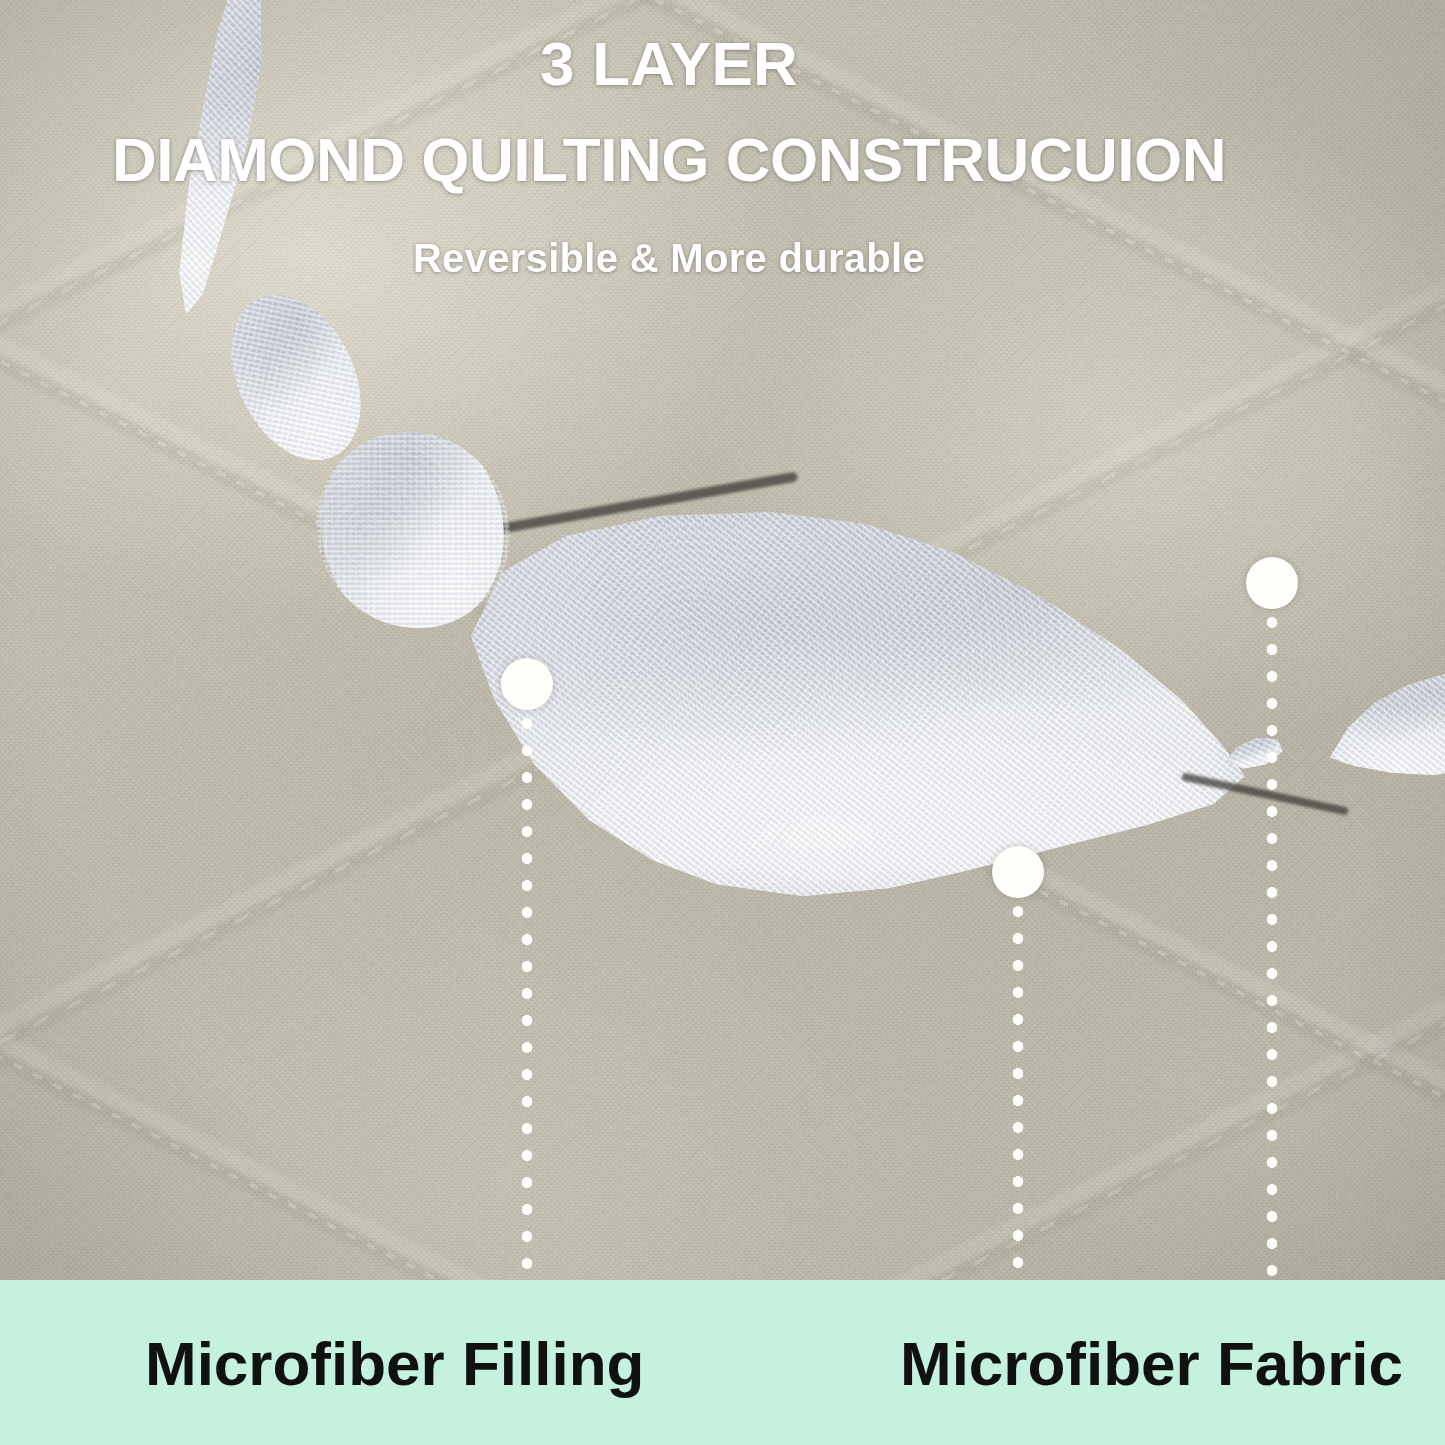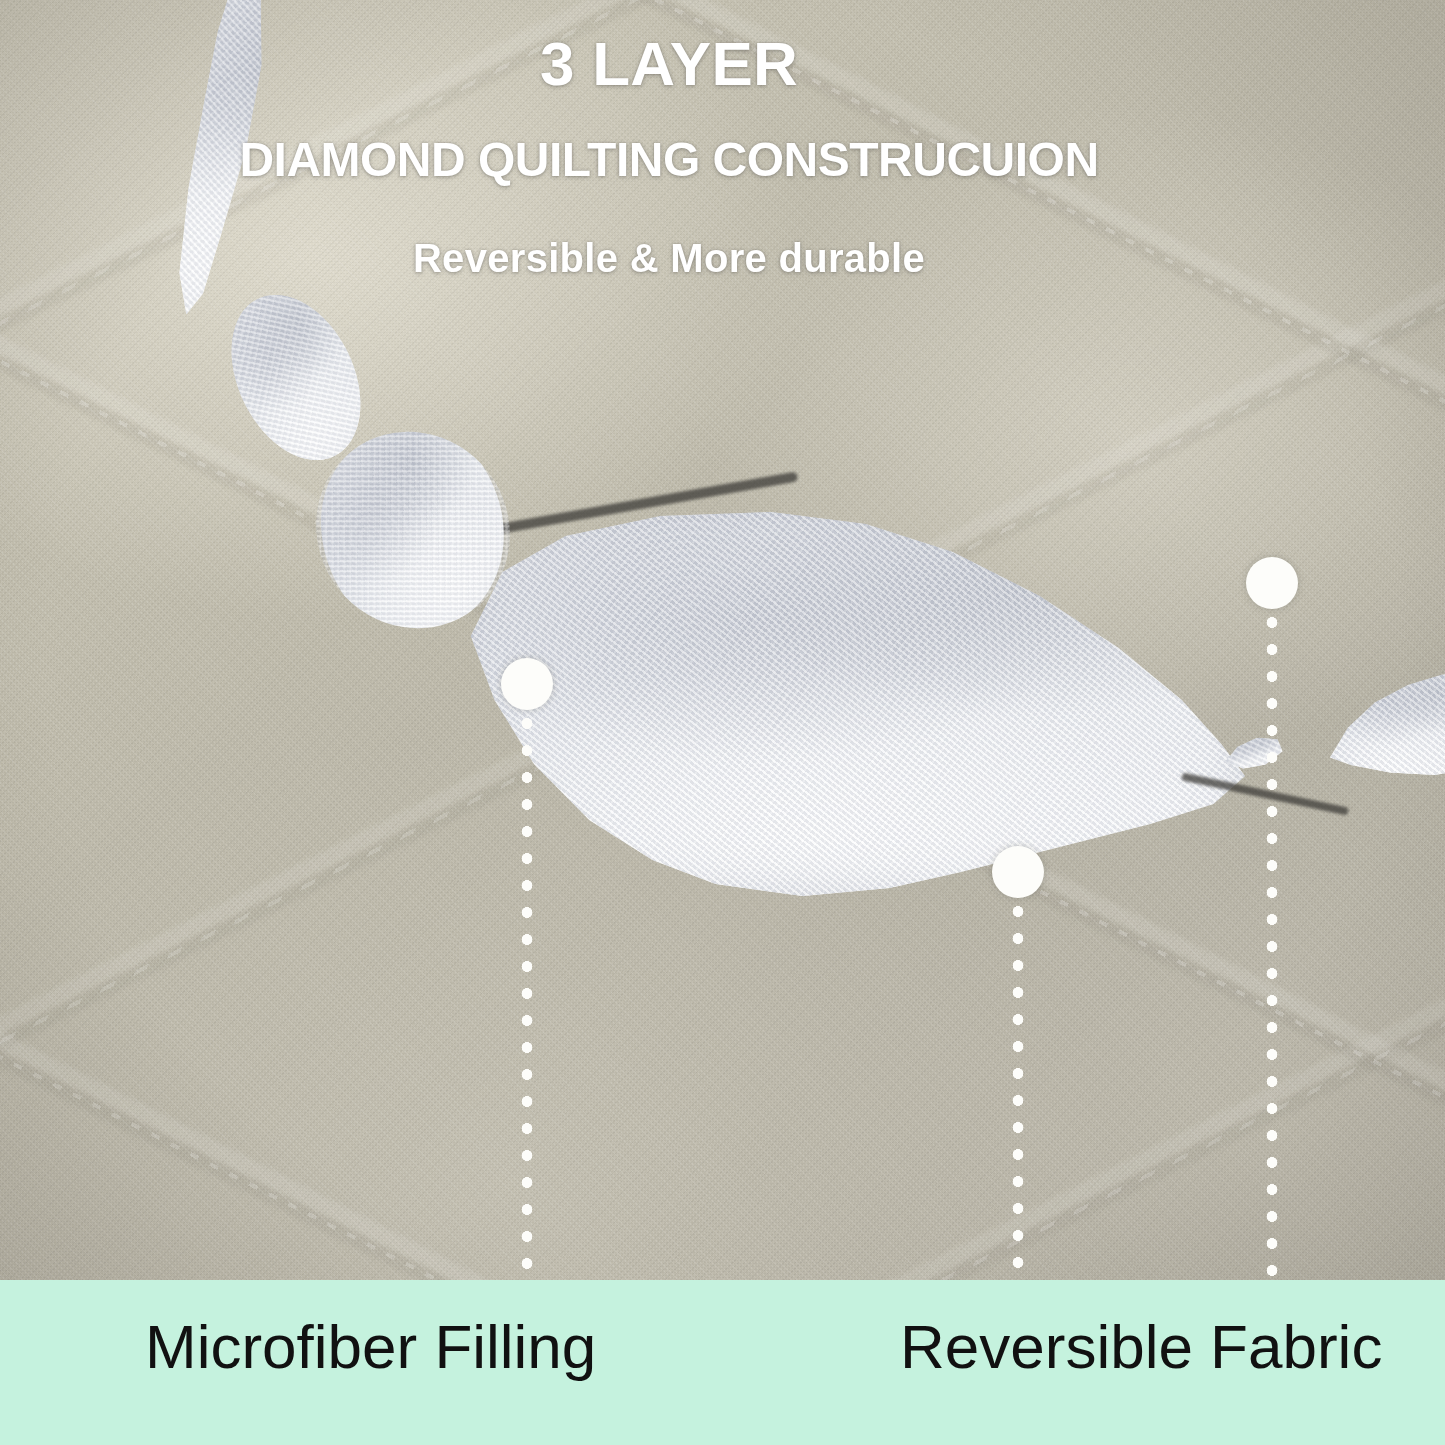--- a/index.html
+++ b/index.html
@@ -156,21 +156,21 @@
     left: 0;
     width: 1338px;
     text-align: center;
     color: #ffffff;
     font-weight: 700;
     letter-spacing: .3px;
     text-shadow: 0 1px 4px rgba(80,78,70,.45), 0 0 2px rgba(120,118,108,.35);
     white-space: nowrap;
   }
   #headline-line-1 { top: 28px;  font-size: 62px; line-height: 72px; }
-  #headline-line-2 { top: 124px; font-size: 48px; line-height: 72px; letter-spacing: -0.5px; }
+  #headline-line-2 { top: 124px; font-size: 62px; line-height: 72px; letter-spacing: -0.5px; }
   #headline-line-3 { top: 222px; font-size: 40px; line-height: 72px; font-weight: 600; }
 
   
   .callout { position: absolute; }
   .callout .dot {
     position: absolute;
     left: 0; top: 0;
     width: 52px; height: 52px;
     border-radius: 50%;
     background: #fdfdfa;
@@ -189,25 +189,25 @@
   #legend-bar {
     position: absolute;
     left: 0;
     bottom: 0;
     width: 1445px;
     height: 165px;
     background: #c5f2de;
   }
   .legend-label {
     position: absolute;
-    top: 31px;
+    top: 48px;
     color: #111111;
     font-size: 62px;
     line-height: 72px;
-    font-weight: 400;
+    font-weight: 700;
     white-space: nowrap;
   }
   #legend-label-filling { left: 145px; }
   #legend-label-fabric  { left: 900px; }
 </style>
 </head>
 <body>
 
 <div id="stage">
 
@@ -261,16 +261,16 @@
     <span class="leader" style="top: 52px; height: 382px;"></span>
   </div>
 
   <div class="callout" id="callout-fabric-b" style="left: 1246px; top: 557px;">
     <span class="dot"></span>
     <span class="leader" style="top: 52px; height: 671px;"></span>
   </div>
 
   <div id="legend-bar" style="height: 165px;">
     <div class="legend-label" id="legend-label-filling">Microfiber Filling</div>
-    <div class="legend-label" id="legend-label-fabric">Reversible Fabric</div>
+    <div class="legend-label" id="legend-label-fabric">Microfiber Fabric</div>
   </div>
 
 </div>
 
 </body></html>

